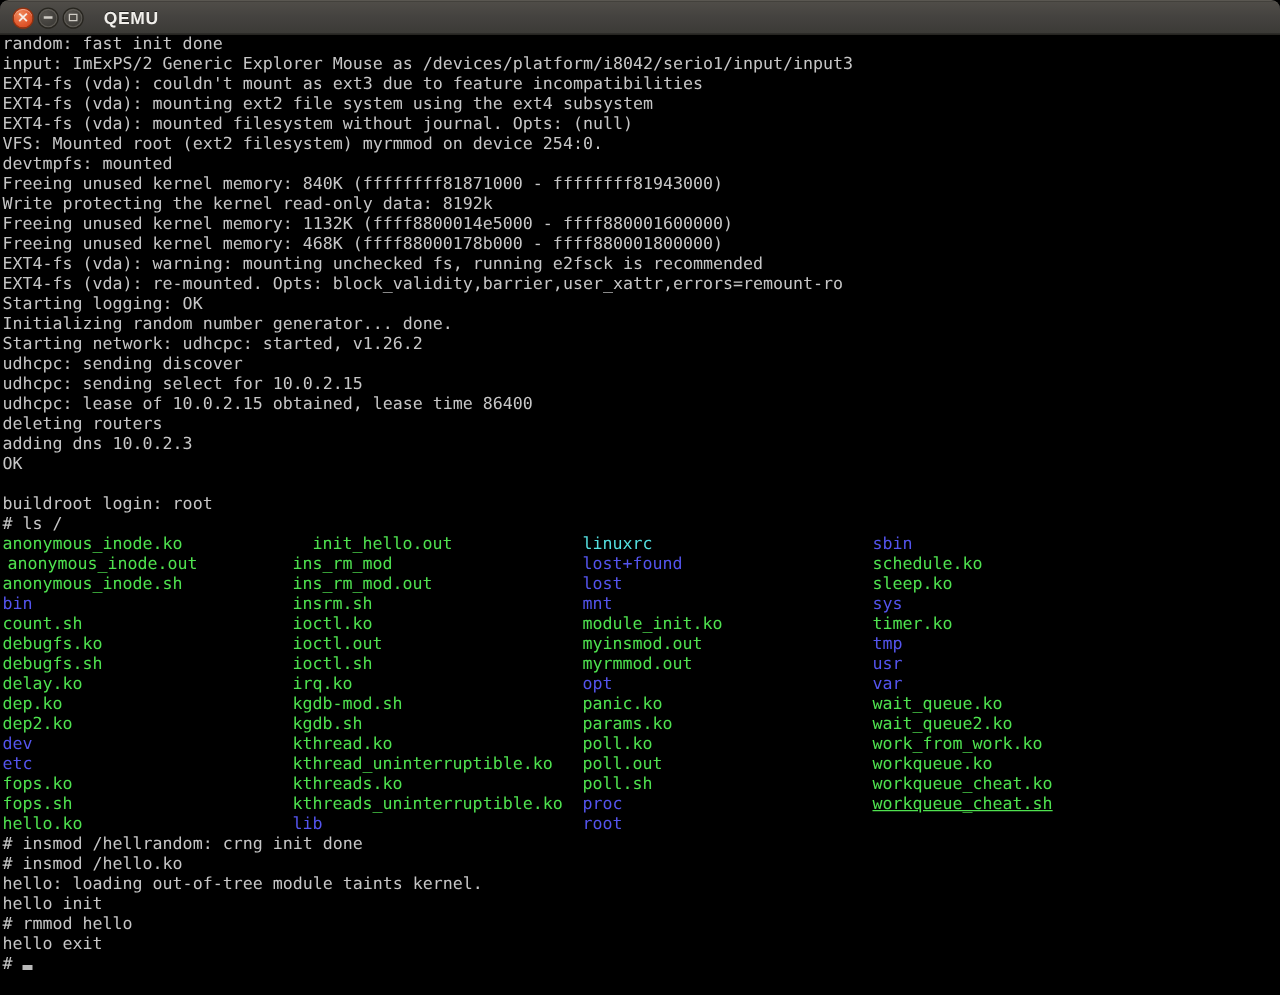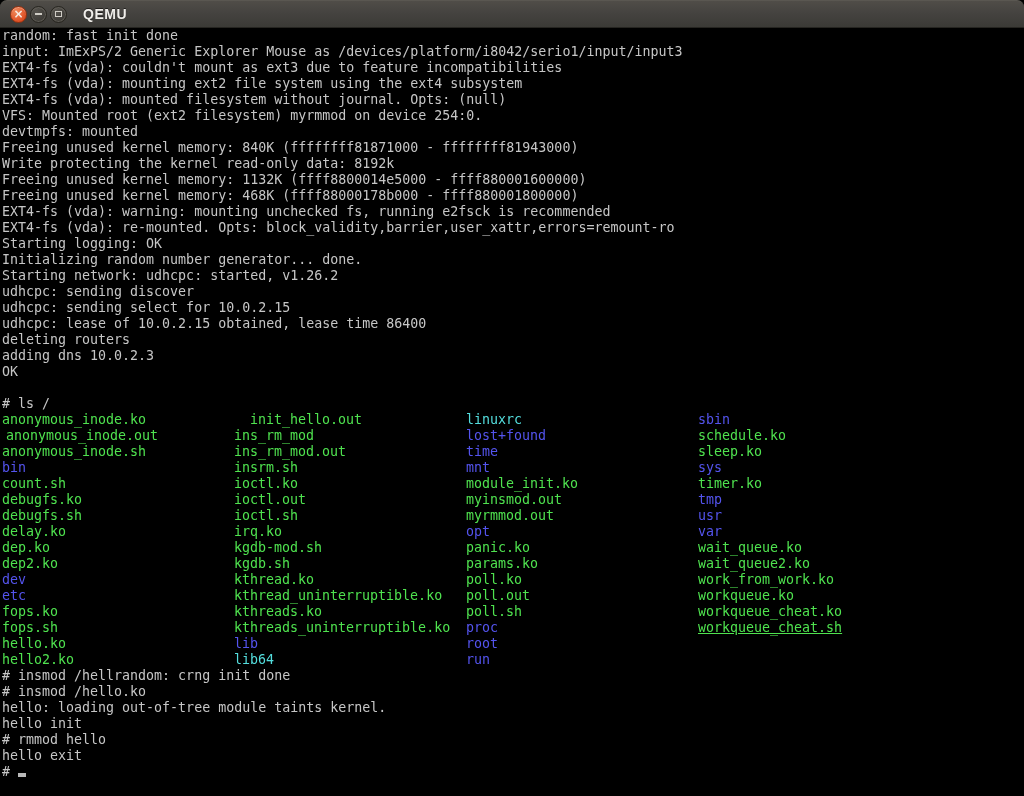--- a/index.html
+++ b/index.html
@@ -124,39 +124,39 @@
         <div class="line">Starting logging: OK</div>
         <div class="line">Initializing random number generator... done.</div>
         <div class="line">Starting network: udhcpc: started, v1.26.2</div>
         <div class="line">udhcpc: sending discover</div>
         <div class="line">udhcpc: sending select for 10.0.2.15</div>
         <div class="line">udhcpc: lease of 10.0.2.15 obtained, lease time 86400</div>
         <div class="line">deleting routers</div>
         <div class="line">adding dns 10.0.2.3</div>
         <div class="line">OK</div>
         <div class="line"></div>
+        <div class="line">buildroot login: root</div>
         <div class="line"># ls /</div>
       </div>
     <div id="ls-grid">
         <div class="line ls-row"><span class="ls-entry c-file" style="left: 0px;">anonymous_inode.ko</span><span class="ls-entry c-file" style="left: 216px; margin-left: 32px;">init_hello.out</span><span class="ls-entry c-link" style="left: 464px;">linuxrc</span><span class="ls-entry c-dir" style="left: 696px;">sbin</span></div>
         <div class="line ls-row"><span class="ls-entry c-file" style="left: 4px;">anonymous_inode.out</span><span class="ls-entry c-file" style="left: 232px;">ins_rm_mod</span><span class="ls-entry c-dir" style="left: 464px;">lost+found</span><span class="ls-entry c-file" style="left: 696px; text-align: right;">schedule.ko</span></div>
-        <div class="line ls-row"><span class="ls-entry c-file" style="left: 0px;">anonymous_inode.sh</span><span class="ls-entry c-file" style="left: 232px;">ins_rm_mod.out</span><span class="ls-entry c-dir" style="left: 464px;">time</span><span class="ls-entry c-file" style="left: 696px;">sleep.ko</span></div>
+        <div class="line ls-row"><span class="ls-entry c-file" style="left: 0px;">anonymous_inode.sh</span><span class="ls-entry c-file" style="left: 232px;">ins_rm_mod.out</span><span class="ls-entry c-dir" style="left: 464px;">lost</span><span class="ls-entry c-file" style="left: 696px;">sleep.ko</span></div>
         <div class="line ls-row"><span class="ls-entry c-dir" style="left: 0px;">bin</span><span class="ls-entry c-file" style="left: 232px;">insrm.sh</span><span class="ls-entry c-dir" style="left: 464px;">mnt</span><span class="ls-entry c-dir" style="left: 696px;">sys</span></div>
         <div class="line ls-row"><span class="ls-entry c-file" style="left: 0px;">count.sh</span><span class="ls-entry c-file" style="left: 232px;">ioctl.ko</span><span class="ls-entry c-file" style="left: 464px;">module_init.ko</span><span class="ls-entry c-file" style="left: 696px;">timer.ko</span></div>
         <div class="line ls-row"><span class="ls-entry c-file" style="left: 0px;">debugfs.ko</span><span class="ls-entry c-file" style="left: 232px;">ioctl.out</span><span class="ls-entry c-file" style="left: 464px;">myinsmod.out</span><span class="ls-entry c-dir" style="left: 696px;">tmp</span></div>
         <div class="line ls-row"><span class="ls-entry c-file" style="left: 0px;">debugfs.sh</span><span class="ls-entry c-file" style="left: 232px;">ioctl.sh</span><span class="ls-entry c-file" style="left: 464px;">myrmmod.out</span><span class="ls-entry c-dir" style="left: 696px;">usr</span></div>
         <div class="line ls-row"><span class="ls-entry c-file" style="left: 0px;">delay.ko</span><span class="ls-entry c-file" style="left: 232px;">irq.ko</span><span class="ls-entry c-dir" style="left: 464px;">opt</span><span class="ls-entry c-dir" style="left: 696px;">var</span></div>
         <div class="line ls-row"><span class="ls-entry c-file" style="left: 0px;">dep.ko</span><span class="ls-entry c-file" style="left: 232px;">kgdb-mod.sh</span><span class="ls-entry c-file" style="left: 464px;">panic.ko</span><span class="ls-entry c-file" style="left: 696px;">wait_queue.ko</span></div>
         <div class="line ls-row"><span class="ls-entry c-file" style="left: 0px;">dep2.ko</span><span class="ls-entry c-file" style="left: 232px;">kgdb.sh</span><span class="ls-entry c-file" style="left: 464px;">params.ko</span><span class="ls-entry c-file" style="left: 696px;">wait_queue2.ko</span></div>
         <div class="line ls-row"><span class="ls-entry c-dir" style="left: 0px;">dev</span><span class="ls-entry c-file" style="left: 232px;">kthread.ko</span><span class="ls-entry c-file" style="left: 464px;">poll.ko</span><span class="ls-entry c-file" style="left: 696px;">work_from_work.ko</span></div>
         <div class="line ls-row"><span class="ls-entry c-dir" style="left: 0px;">etc</span><span class="ls-entry c-file" style="left: 232px;">kthread_uninterruptible.ko</span><span class="ls-entry c-file" style="left: 464px;">poll.out</span><span class="ls-entry c-file" style="left: 696px;">workqueue.ko</span></div>
         <div class="line ls-row"><span class="ls-entry c-file" style="left: 0px;">fops.ko</span><span class="ls-entry c-file" style="left: 232px;">kthreads.ko</span><span class="ls-entry c-file" style="left: 464px;">poll.sh</span><span class="ls-entry c-file" style="left: 696px; text-align: center;">workqueue_cheat.ko</span></div>
         <div class="line ls-row"><span class="ls-entry c-file" style="left: 0px;">fops.sh</span><span class="ls-entry c-file" style="left: 232px;">kthreads_uninterruptible.ko</span><span class="ls-entry c-dir" style="left: 464px;">proc</span><span class="ls-entry c-file" style="left: 696px; text-decoration: underline;">workqueue_cheat.sh</span></div>
         <div class="line ls-row"><span class="ls-entry c-file" style="left: 0px;">hello.ko</span><span class="ls-entry c-dir" style="left: 232px;">lib</span><span class="ls-entry c-dir" style="left: 464px;">root</span></div>
-        <div class="line ls-row"><span class="ls-entry c-file" style="left: 0px;">hello2.ko</span><span class="ls-entry c-link" style="left: 232px;">lib64</span><span class="ls-entry c-dir" style="left: 464px;">run</span></div>
       </div>
     <div id="tail-lines">
         <div class="line"># insmod /hellrandom: crng init done</div>
         <div class="line"># insmod /hello.ko</div>
         <div class="line">hello: loading out-of-tree module taints kernel.</div>
         <div class="line">hello init</div>
         <div class="line"># rmmod hello</div>
         <div class="line">hello exit</div>
       </div>
     <div class="line"><span># </span><span class="cursor"></span></div>

